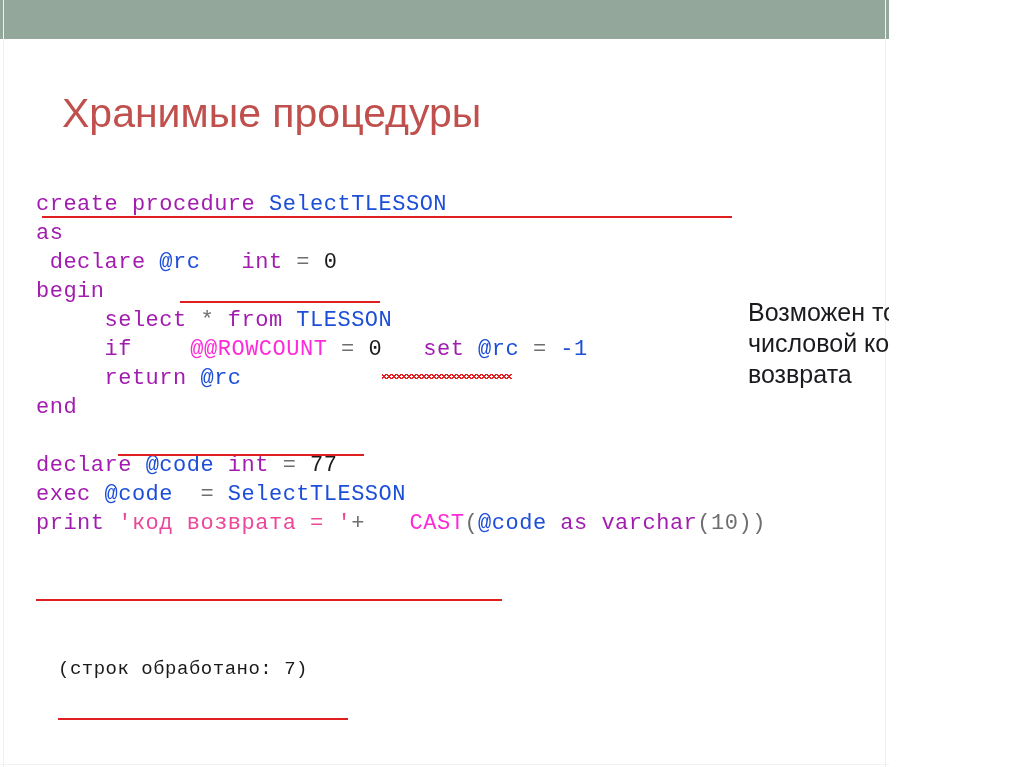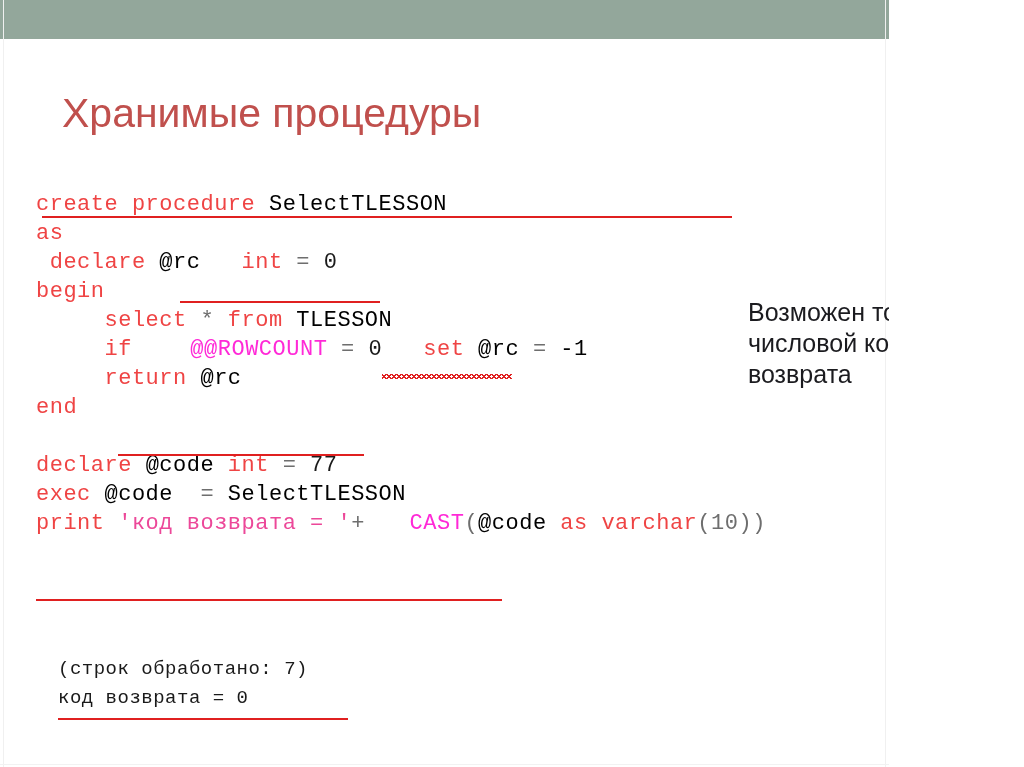--- a/index.html
+++ b/index.html
@@ -78,22 +78,22 @@
     letter-spacing: 0.5px;
   }
   .code .line {
     position: relative;
     height: 29px;
     white-space: pre;
   }
   .code .spacer { height: 29px; }
 
   
-  .kw   { color: #ef4444; }           
-  .ident{ color: #000000; }           
+  .kw   { color: #a21caf; }           
+  .ident{ color: #1d4ed8; }           
   .sysfn{ color: #ff29d7; margin-left: 31px; }           
   .num  { color: #1a1a1a; }           
   .punc { color: #6e6e6e; }           
   .str  { color: #ec4899; }           
 
   
   .uline {
     position: absolute;
     height: 2px;
     background: #e02020;
@@ -142,21 +142,21 @@
 
   <div class="top-band"></div>
   <div class="frame-left"></div>
   <div class="frame-right"></div>
   <div class="frame-bottom"></div>
 
   <div class="title">Хранимые процедуры</div>
 
   <div class="code" id="code-block"><div class="line"><span class="kw">create procedure </span><span class="ident">SelectTLESSON</span></div><div class="line"><span class="kw">as</span></div><div class="line"><span class="kw"> declare </span><span class="ident">@rc</span><span class="num">   </span><span class="kw">int</span><span class="punc"> = </span><span class="num">0</span></div><div class="line"><span class="kw">begin</span></div><div class="line"><span class="kw">     select </span><span class="punc">* </span><span class="kw">from </span><span class="ident">TLESSON</span></div><div class="line"><span class="kw">     if  </span><span class="sysfn">@@ROWCOUNT</span><span class="punc"> = </span><span class="num">0</span><span class="num">   </span><span class="kw">set </span><span class="ident">@rc</span><span class="punc"> = </span><span class="ident">-1</span></div><div class="line"><span class="kw">     return </span><span class="ident">@rc</span></div><div class="line"><span class="kw">end</span></div><div class="line spacer"></div><div class="line"><span class="kw">declare </span><span class="ident">@code</span><span class="num"> </span><span class="kw">int</span><span class="punc"> = </span><span class="num">77</span></div><div class="line"><span class="kw">exec </span><span class="ident">@code</span><span class="num">  </span><span class="punc">= </span><span class="ident">SelectTLESSON</span></div><div class="line"><span class="kw">print </span><span class="str">'код возврата = '</span><span class="punc">+ </span><span class="sysfn">CAST</span><span class="punc">(</span><span class="ident">@code</span><span class="kw"> as varchar</span><span class="punc">(10))</span></div></div>
 
-  <div class="output" id="output-block"><div>(строк обработано: 7)</div><div>код возврата = 0</div></div>
+  <div class="output" id="output-block"><div>(строк обработано: 7)</div></div>
 
   <div class="note">Возможен только числовой код возврата</div>
 
 <div class="uline" style="left: 42px; top: 216px; width: 690px;"></div>
     <div class="uline" style="left: 180px; top: 301px; width: 200px;"></div>
     <div class="uline" style="left: 118px; top: 454px; width: 246px;"></div>
     <div class="uline" style="left: 36px; top: 599px; width: 466px;"></div>
     <div class="uline" style="left: 58px; top: 718px; width: 290px;"></div>
     <div class="squiggle" style="left: 382px; top: 374px; width: 130px;"></div>
   </div>

